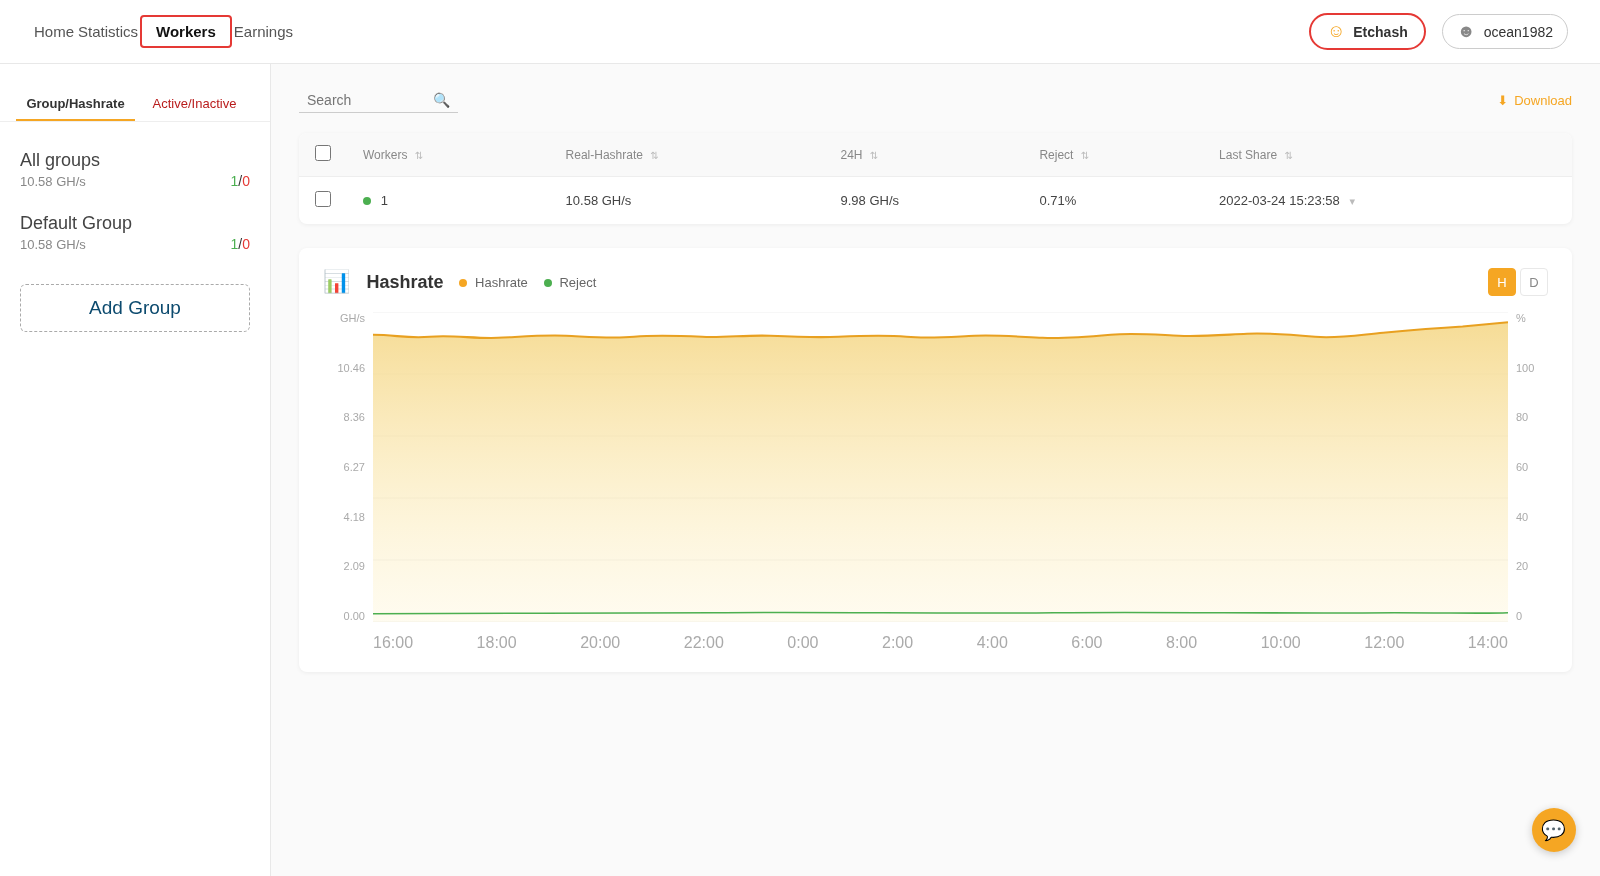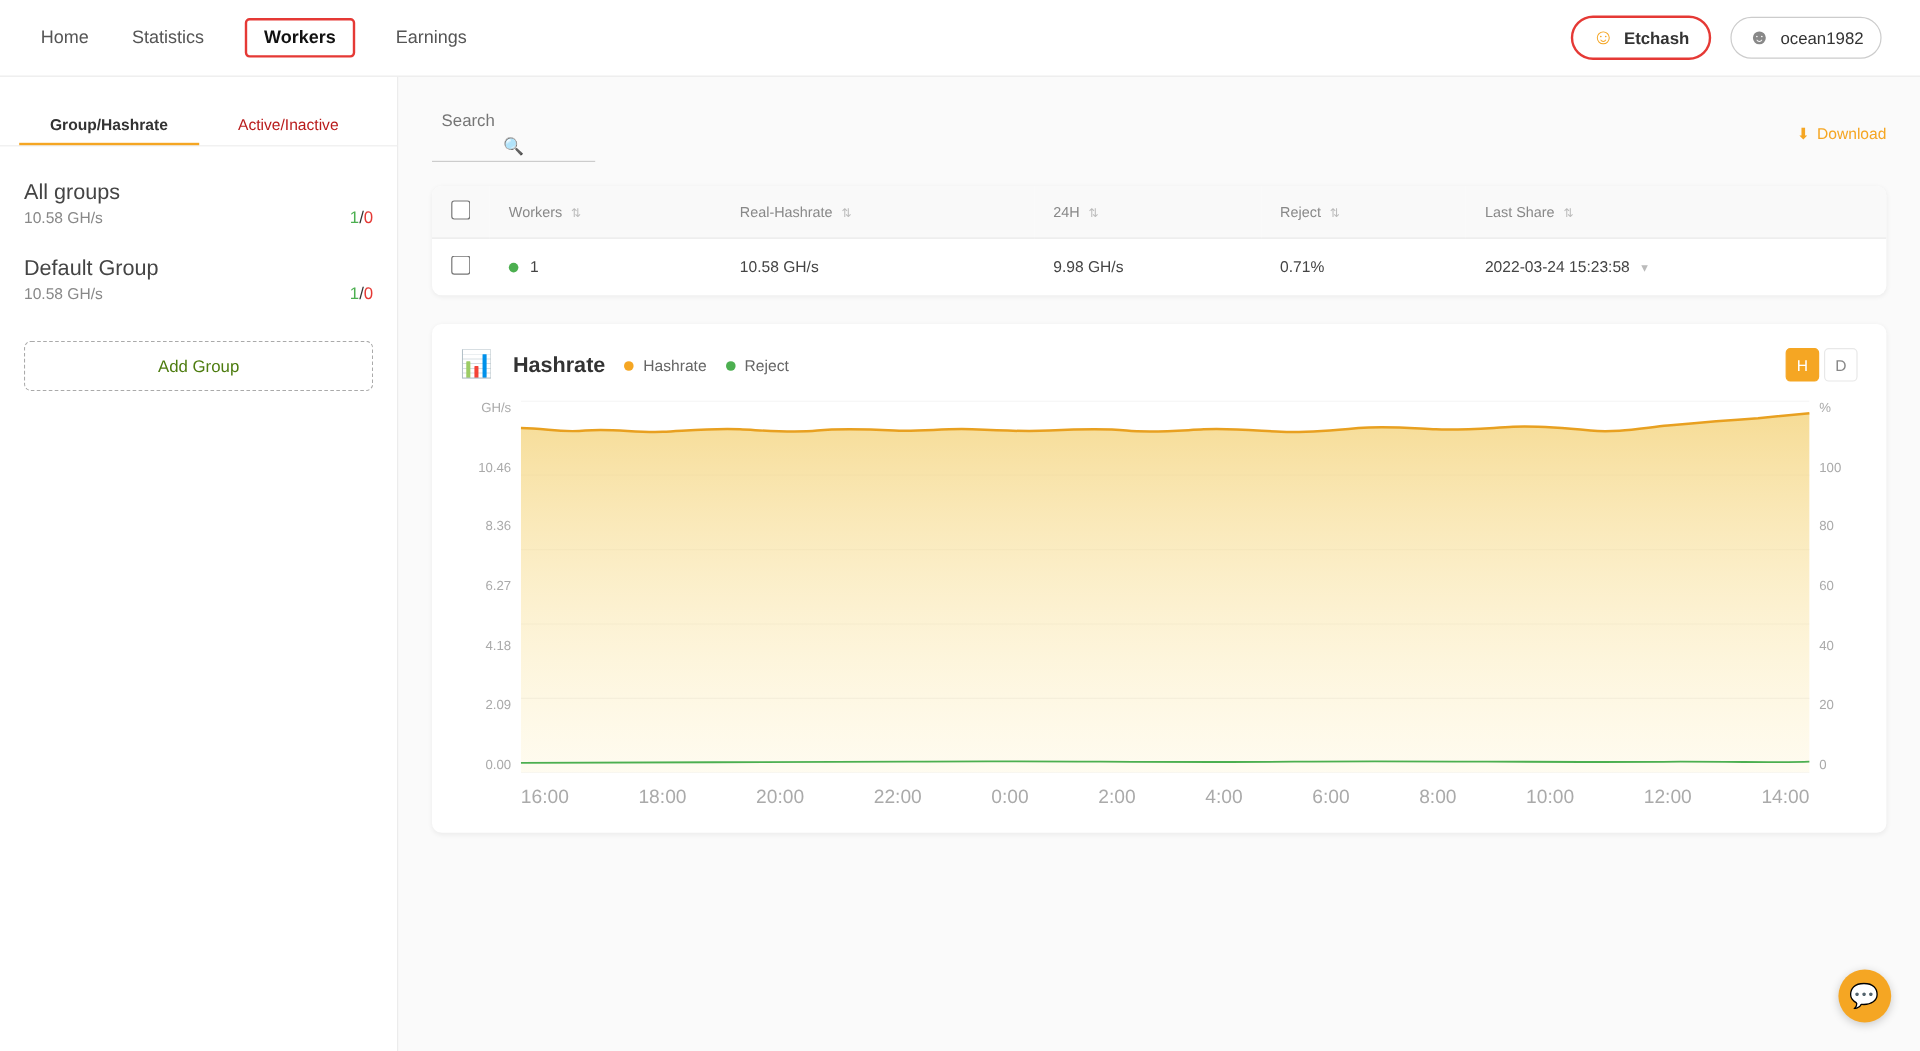--- a/index.html
+++ b/index.html
@@ -4,21 +4,21 @@
   <style>
     * { box-sizing: border-box; margin: 0; padding: 0; }
     body { font-family: -apple-system, BlinkMacSystemFont, 'Segoe UI', sans-serif; background: #f5f5f5; color: #333; font-size: 14px; }
 
     
     .topnav {
       display: flex; align-items: center; justify-content: space-between;
       background: #fff; border-bottom: 1px solid #e8e8e8;
       padding: 0 32px; height: 64px;
     }
-    .topnav-left { display: flex; gap: 32px; align-items: center; }
+    .topnav-left { display: flex; align-items: center; }
     .nav-item {
       font-size: 15px; color: #555; cursor: pointer; padding: 4px 2px;
       text-decoration: none;
     }
     .nav-item.active {
       font-weight: 700; color: #111;
       border: 2px solid #e53935; padding: 6px 14px; border-radius: 4px;
     }
     .topnav-right { display: flex; gap: 16px; align-items: center; }
     .etchash-btn {
@@ -33,21 +33,21 @@
       border: 1px solid #ccc; border-radius: 20px;
       padding: 6px 14px; cursor: pointer; font-size: 14px; color: #333; background: #fff;
     }
     .user-icon { font-size: 18px; color: #888; }
 
     
     .main-layout { display: flex; min-height: calc(100vh - 64px); }
 
     
     .sidebar {
-      width: 332px; background: #fff; border-right: 1px solid #e8e8e8;
+      width: 271px; background: #fff; border-right: 1px solid #e8e8e8;
       padding: 24px 0; flex-shrink: 0;
     }
     .sidebar-tabs { display: flex; padding: 0 16px; border-bottom: 1px solid #eee; margin-bottom: 16px; }
     .sidebar-tab {
       flex: 1; text-align: center; padding: 8px 4px; font-size: 13px; color: #b91c1c; cursor: pointer;
     }
     .sidebar-tab.active { color: #333; font-weight: 600; border-bottom: 2px solid #f5a623; }
 
     .sidebar-group-item {
       padding: 12px 20px; cursor: pointer;
@@ -55,31 +55,31 @@
     .sidebar-group-name { font-size: 18px; color: #444; font-weight: 500; }
     .sidebar-group-row { display: flex; justify-content: space-between; align-items: center; margin-top: 2px; }
     .sidebar-group-hashrate { font-size: 13px; color: #888; }
     .count-green { color: #4caf50; }
     .count-red { color: #e53935; }
 
     .add-group-btn {
       display: block; margin: 20px auto 0; width: calc(100% - 40px);
       border: 1.5px dashed #aaa; border-radius: 6px;
       padding: 12px; text-align: center; cursor: pointer;
-      color: #4d7c0f; font-size: 14px; background: #fff;
+      color: #0c4a6e; font-size: 19px; background: #fff;
     }
 
     
     .content { flex: 1; padding: 24px 28px; background: #fafafa; }
 
     
     .filter-bar { display: flex; align-items: center; gap: 24px; margin-bottom: 20px; }
     .search-box {
       display: flex; align-items: center; gap: 6px;
-      border-bottom: 1px solid #ccc; padding: 4px 8px; color: #888; flex-direction: column;
+      border-bottom: 1px solid #ccc; padding: 4px 8px; color: #888;
     }
     .search-input {
       border: none; outline: none; font-size: 14px; color: #333; background: transparent; width: 120px;
     }
     .tab-filter { display: flex; gap: 20px; align-items: center; }
     .filter-tab { font-size: 14px; color: #888; cursor: pointer; padding-bottom: 4px; }
     .filter-tab.active { color: #333; font-weight: 700; border-bottom: 2px solid #f5a623; }
     .filter-dot { display: inline-block; width: 8px; height: 8px; border-radius: 50%; margin-right: 4px; }
     .dot-green { background: #4caf50; }
     .dot-red { background: #e53935; }

